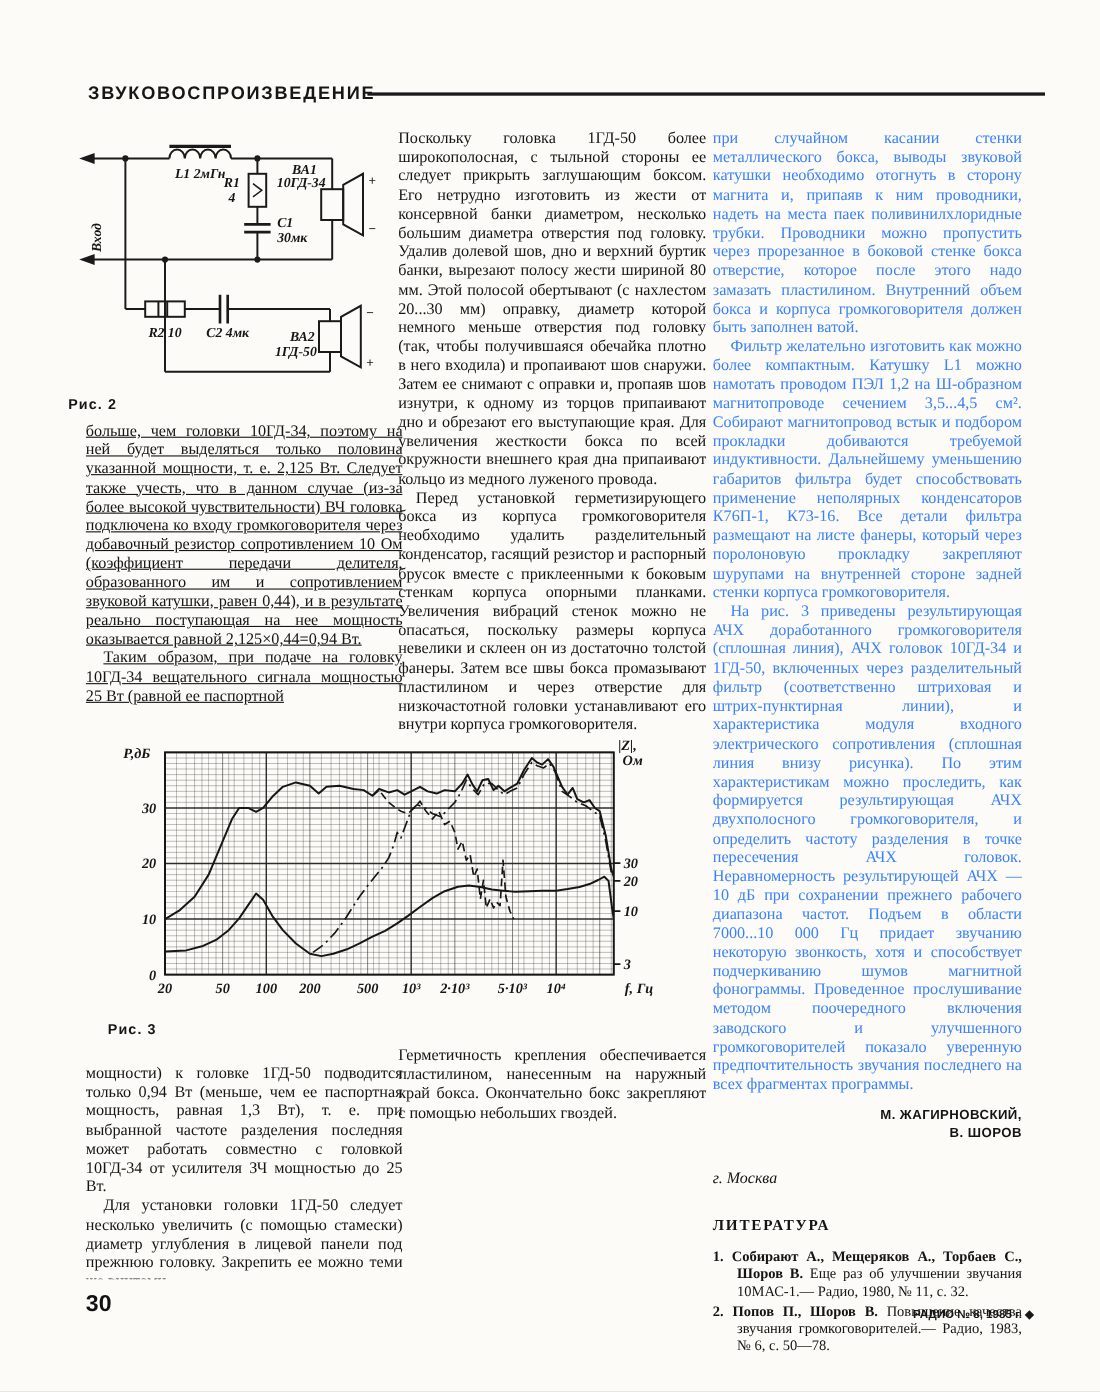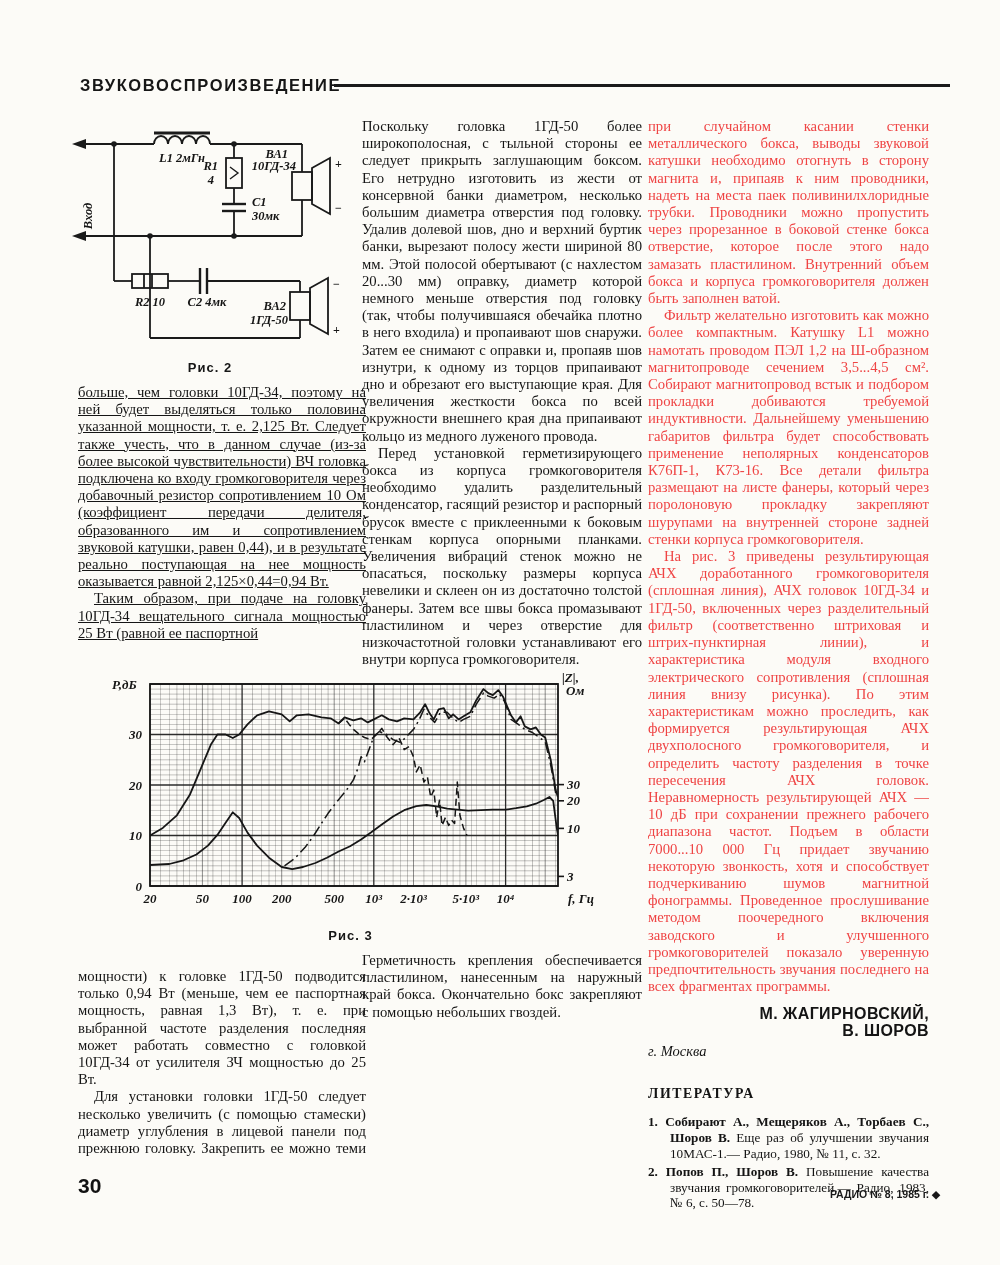--- a/index.html
+++ b/index.html
@@ -5,28 +5,28 @@
   html,body{margin:0;padding:0;background:#d8d8d4;}
   .page{position:relative;width:1000px;height:1265px;background:#fcfbf7;
         font-family:"Liberation Serif",serif;color:#141414;overflow:hidden;}
   .sect-header{position:absolute;left:80px;top:76px;font-family:"Liberation Sans",sans-serif;
         font-weight:bold;font-size:16.5px;letter-spacing:1.6px;color:#161616;}
   .sect-rule{position:absolute;left:334px;top:84px;width:616px;height:3px;background:#1a1a1a;}
   .coltext{position:absolute;font-size:14.7px;line-height:17.2px;text-align:justify;color:#151515;}
   .coltext p{margin:0;}
   .coltext p.ind{text-indent:16px;}
   .figcap{position:absolute;font-family:"Liberation Sans",sans-serif;font-weight:bold;
-        font-size:13px;text-align:center;letter-spacing:1px;color:#161616;}
+        font-size:13px;letter-spacing:1px;color:#161616;}
   .rightcol{position:absolute;left:648px;top:118px;width:281px;}
-  .rightcol .coltext-inner{font-size:14.7px;line-height:17.2px;text-align:justify;color:#ef4444;}
+  .rightcol .coltext-inner{font-size:14.7px;line-height:17.2px;text-align:justify;color:#3b82f6;}
   .rightcol .coltext-inner p{margin:0;}
   .rightcol .coltext-inner p.ind{text-indent:16px;}
   .authors{margin-top:10px;text-align:right;font-family:"Liberation Sans",sans-serif;
-        font-weight:bold;font-size:16px;line-height:17px;letter-spacing:.4px;}
-  .city{margin-top:4px;font-style:italic;font-size:14.5px;}
+        font-weight:bold;font-size:12px;line-height:17px;letter-spacing:.4px;}
+  .city{margin-top:24px;font-style:italic;font-size:14.5px;}
   .lit-head{margin-top:26px;text-align:left;font-weight:bold;font-size:13.8px;letter-spacing:1.6px;}
   .refs{margin-top:12px;font-size:13.2px;line-height:15.8px;text-align:justify;}
   .ref{padding-left:22px;text-indent:-22px;margin:0 0 2px 0;}
   .ref b{font-weight:bold;}
   .footer-page{position:absolute;left:78px;top:1174px;font-family:"Liberation Sans",sans-serif;
         font-weight:bold;font-size:21px;color:#111;}
   .footer-right{position:absolute;left:620px;top:1188px;width:320px;text-align:right;
         font-family:"Liberation Sans",sans-serif;font-weight:bold;font-size:10.5px;color:#181818;}
   .fig2-wrap{position:absolute;left:62px;top:116px;width:296px;height:246px;}
   svg text.sch{font-family:"Liberation Serif",serif;font-style:italic;font-weight:bold;

